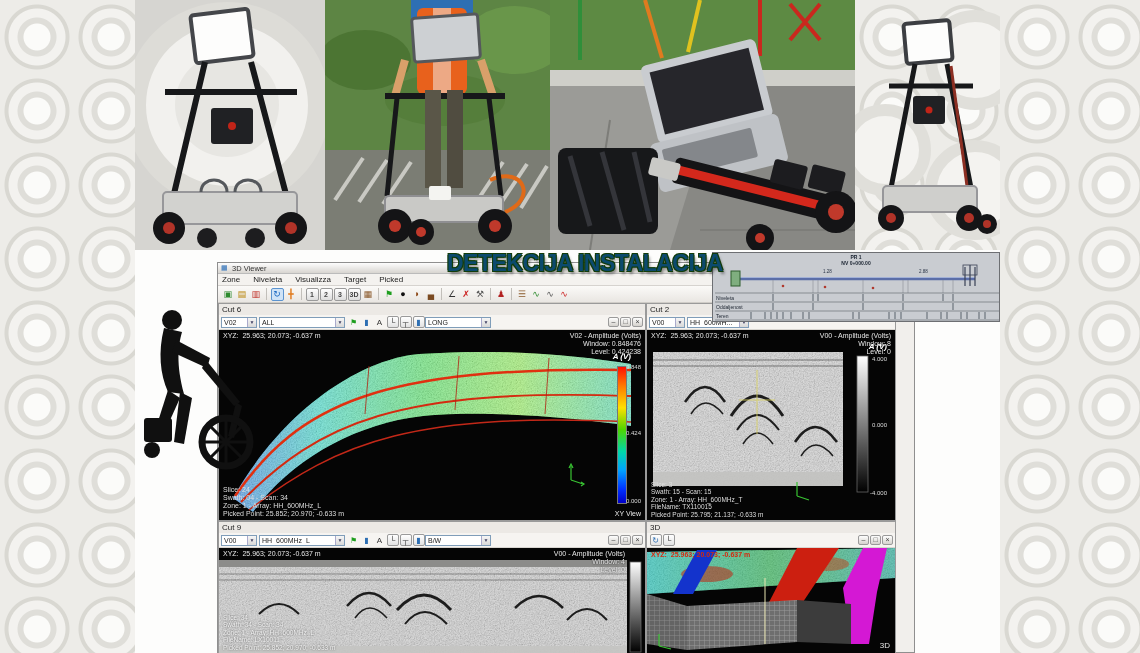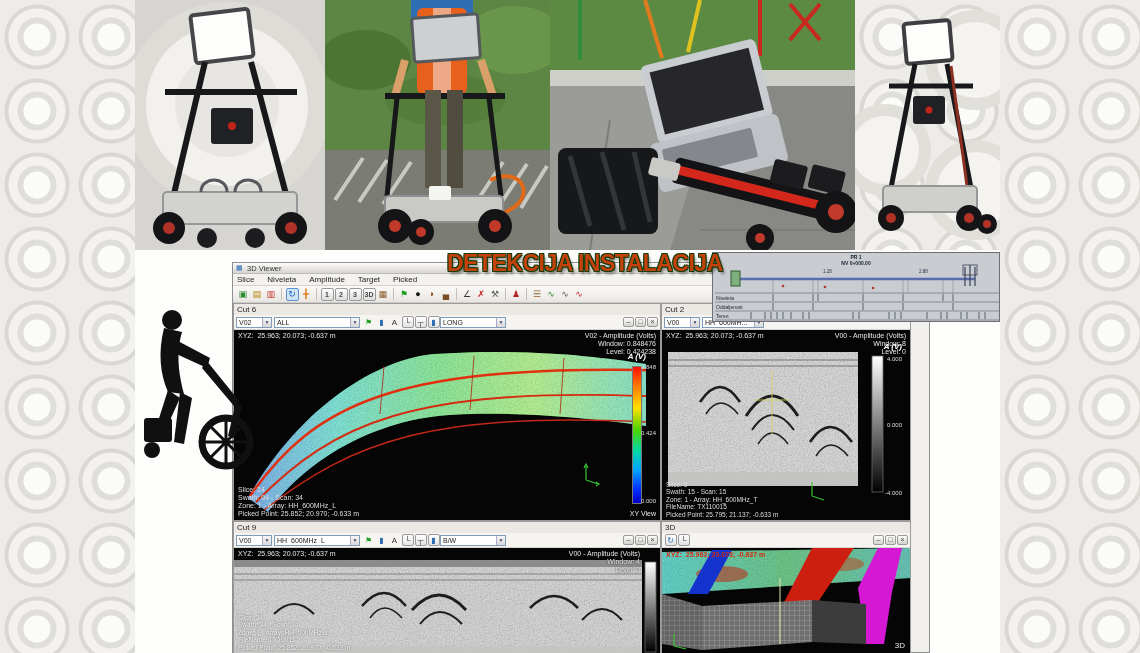--- a/index.html
+++ b/index.html
@@ -12,21 +12,21 @@
   .pipes{background-color:#eceb e7;
     background-color:#ecebe7;
     background-image:radial-gradient(circle at 50% 50%, #fbfbf9 0 13px, #dfded9 14px 19px, #f3f2ef 20px 28px, #d9d8d2 29px 32px, #edece8 33px);
     background-size:74px 74px;}
 
   
   .photo{overflow:hidden;}
   .photo svg{display:block;}
 
   
-  .banner{font-size:23px;font-weight:bold;letter-spacing:-0.5px;color:#c2410c;
+  .banner{font-size:23px;font-weight:bold;letter-spacing:-0.5px;color:#0c4a6e;
     text-shadow:1px 1px 0 #123c0a,-1px -1px 0 #123c0a,1px -1px 0 #123c0a,-1px 1px 0 #123c0a,2px 3px 3px rgba(0,0,0,.45);
     white-space:nowrap;z-index:30;}
 
   
   .appwin{background:#f1efec;border:1px solid #8f8f8f;z-index:10;}
   .titlebar{height:11px;background:linear-gradient(#fdfdfd,#d8d5d0);border-bottom:1px solid #bbb;
     display:flex;align-items:center;padding:0 3px;font-size:7.5px;color:#333;}
   .titlebar .appicon{width:8px;height:8px;font-size:7px;line-height:8px;color:#2d6fb8;margin-right:3px;}
   .menubar{height:12px;background:#f4f2ef;border-bottom:1px solid #d6d3cf;display:flex;align-items:center;
     padding:0 4px;font-size:8px;color:#222;}
@@ -238,31 +238,31 @@
         <rect x="6" y="116" width="28" height="24" rx="3"></rect>
         <circle cx="14" cy="148" r="8"></circle>
         <path d="M68,58 L102,100 L96,104 L64,66 Z"></path>
         <path d="M98,100 L90,134 L96,136 L104,104 Z"></path>
       </g>
       <circle cx="88" cy="140" r="24" fill="none" stroke="#101010" stroke-width="7"></circle>
       <path d="M88,118 V162 M66,140 H110 M73,125 L103,155 M103,125 L73,155" stroke="#101010" stroke-width="3"></path>
     </svg>
   </div>
 
-  <div class="abs appwin" style="left:232px;top:262px;width:698px;height:391px;">
+  <div class="abs appwin" style="left:217px;top:262px;width:698px;height:391px;">
 
     <div class="titlebar">
       <span class="appicon">▦</span>
       <span>3D Viewer</span>
     </div>
 
     <div class="menubar">
-      <span class="mitem">Slice</span>
+      <span class="mitem">Zone</span>
       <span class="mitem">Niveleta</span>
-      <span class="mitem">Amplitude</span>
+      <span class="mitem">Visualizza</span>
       <span class="mitem">Target</span>
       <span class="mitem">Picked</span>
     </div>
 
     <div class="toolbar">
       <span class="tbtn" style="color:#2e8b2e">▣</span>
       <span class="tbtn" style="color:#b8860b">▤</span>
       <span class="tbtn" style="color:#c03028">▥</span>
       <span class="tsep"></span>
       <span class="tbtn active" style="color:#1565c0">↻</span>

